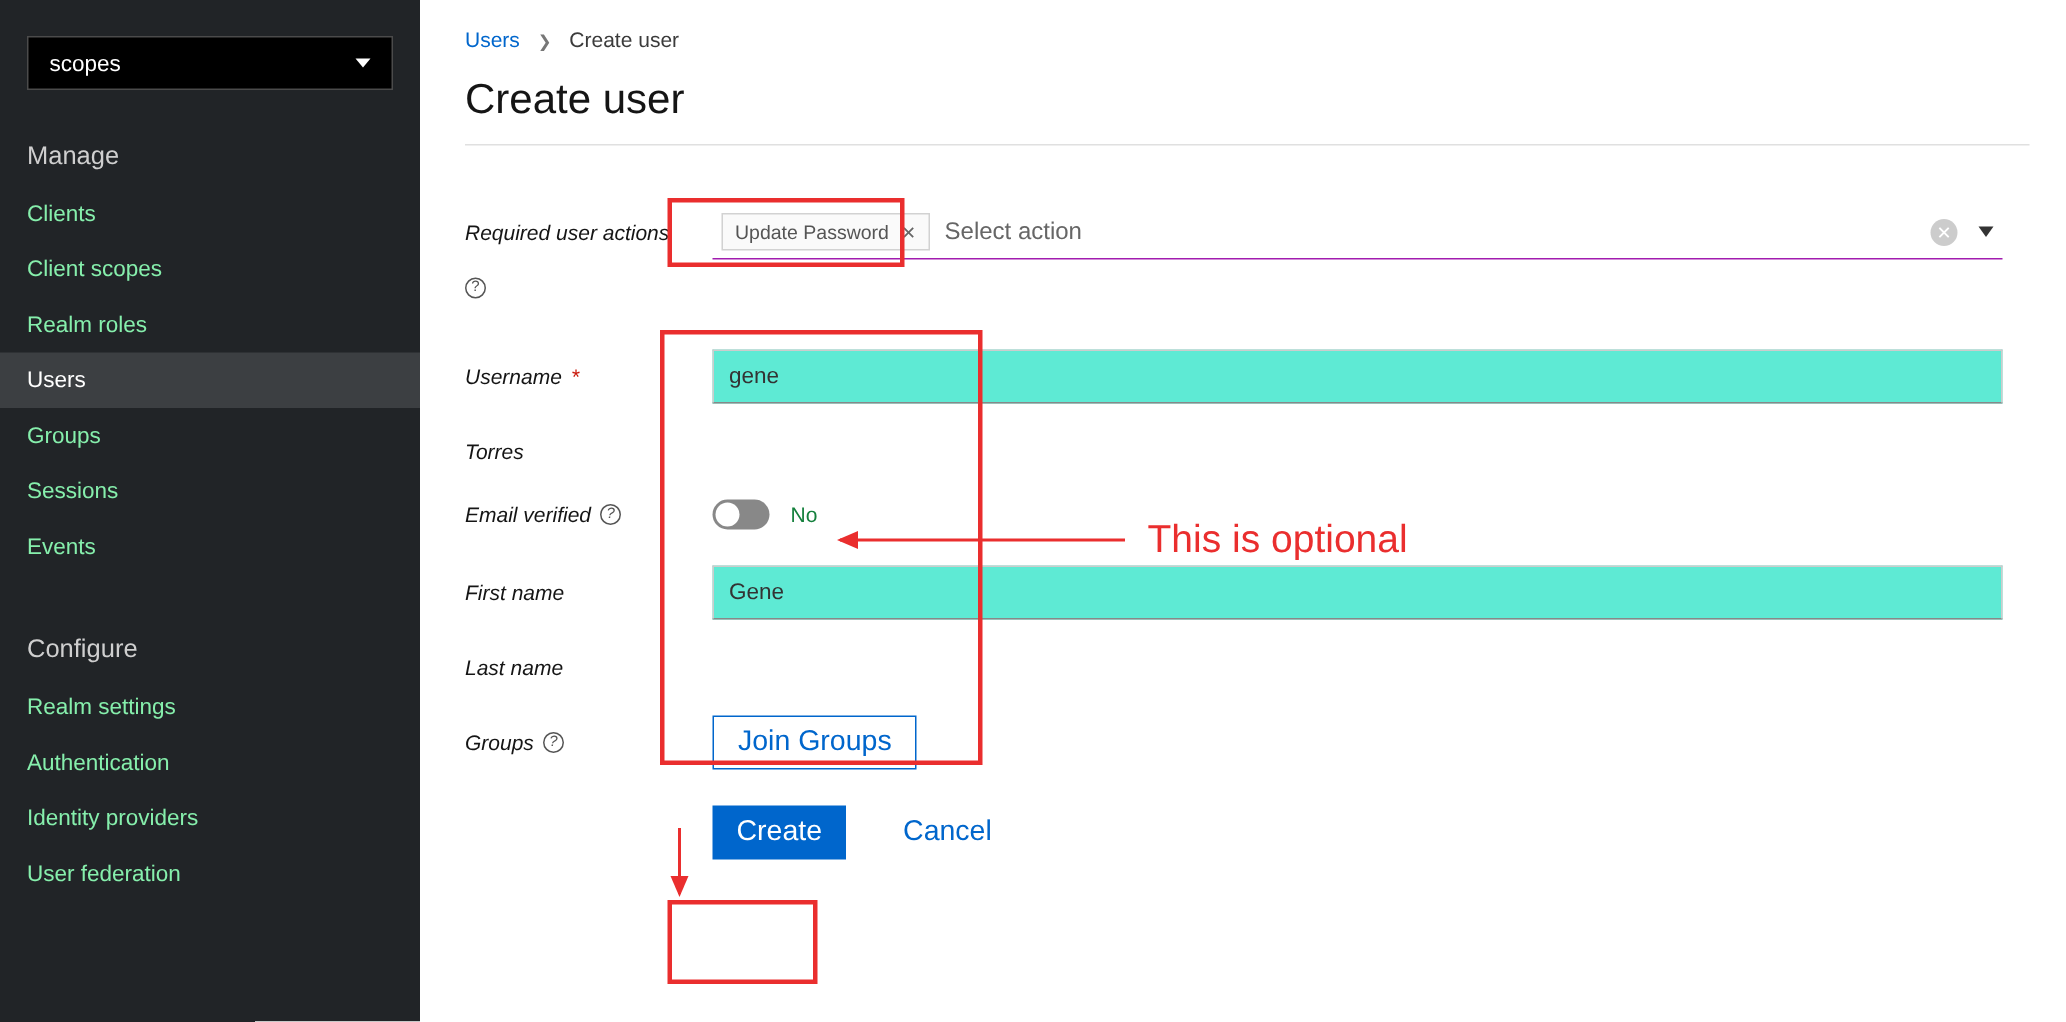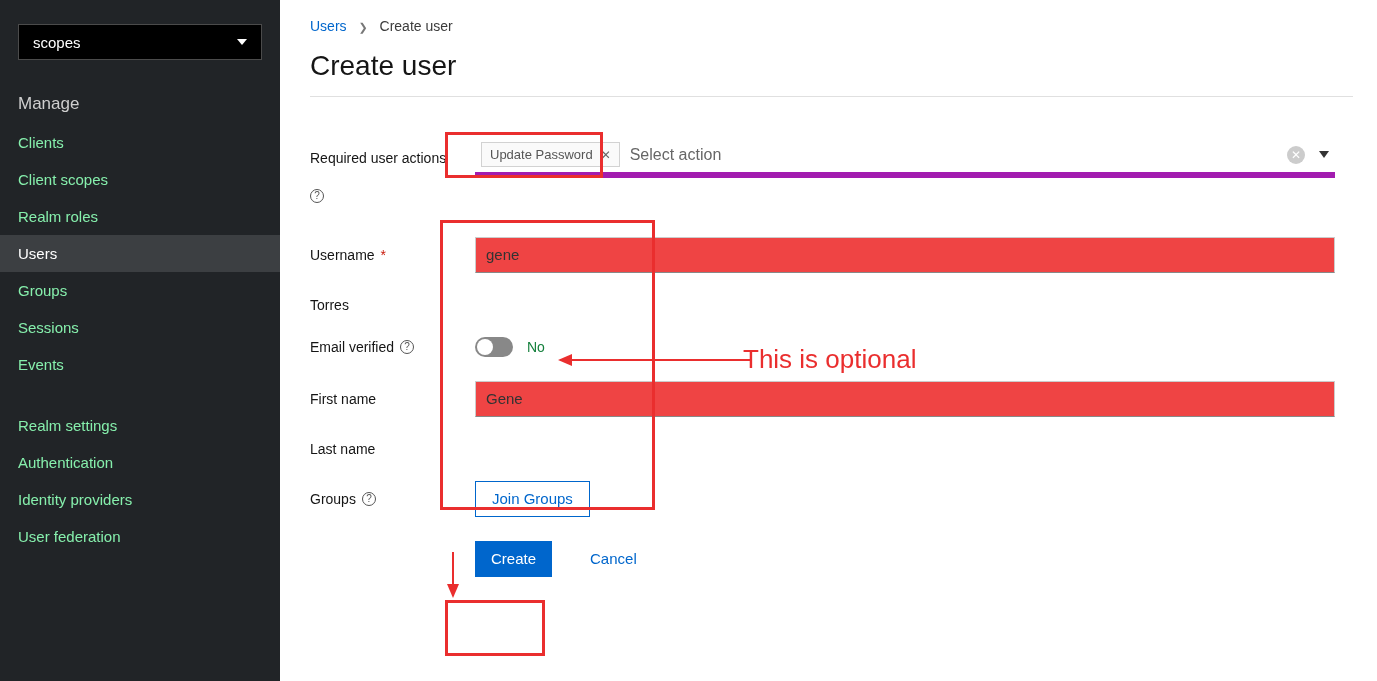--- a/index.html
+++ b/index.html
@@ -24,58 +24,58 @@
 
   
   .main { flex: 1; padding: 18px 24px 30px 30px; overflow: auto; position: relative; }
   .breadcrumb { font-size: 14px; margin-bottom: 16px; color: #3b3b3b; }
   .breadcrumb a { color: #0066cc; text-decoration: none; }
   .chevron { display: inline-block; margin: 0 8px; color: #777; font-size: 11px; }
   h1.page-title { font-size: 28px; font-weight: 500; margin-bottom: 14px; }
   .hr { height: 1px; background: #e0e0e0; margin-bottom: 40px; }
 
   .form-row { display: flex; align-items: center; margin-bottom: 24px; }
-  .form-row .label-col { width: 165px; color: #151515; font-size: 14px; display: flex; align-items: center; gap: 6px; }
+  .form-row .label-col { width: 165px; color: #151515; font-size: 14px; display: flex; align-items: center; gap: 6px; font-style: italic; }
   .form-row .label-col .req { color: #c9190b; }
   .form-row .field-col { flex: 1; max-width: 860px; display: flex; align-items: center; }
 
   .help-icon {
     width: 14px; height: 14px; border-radius: 50%; border: 1px solid #555; font-size: 10px;
     display: inline-flex; align-items: center; justify-content: center; color: #555;
   }
 
   
   .actions-field {
     display: flex; align-items: center; gap: 10px; width: 100%;
-    border-bottom: 6px solid #a21caf; padding: 5px 6px 5px 6px; position: relative;
+    border-bottom: 1px solid #a21caf; padding: 5px 6px 5px 6px; position: relative;
   }
   .chip {
     border: 1px solid #d2d2d2; background: #fafafa; color: #555; padding: 4px 8px; font-size: 13px;
     display: inline-flex; align-items: center; gap: 8px;
   }
   .chip .x { cursor: pointer; font-size: 12px; color: #666; }
   .actions-placeholder { color: #666; font-size: 16px; }
   .actions-right { margin-left: auto; display: flex; align-items: center; gap: 14px; }
   .clear-circle { width: 18px; height: 18px; border-radius: 50%; background: #ccc; color: #fff; font-size: 12px; display: flex; align-items: center; justify-content: center; cursor: pointer; }
   .dd-caret { width: 0; height: 0; border-left: 5px solid transparent; border-right: 5px solid transparent; border-top: 7px solid #333; }
 
   .text-input {
     width: 100%; height: 36px; border: 1px solid #ccc; border-bottom: 1px solid #888;
-    padding: 0 10px; font-size: 15px; color: #333; outline: none; background: #ef4444;
+    padding: 0 10px; font-size: 15px; color: #333; outline: none; background: #5eead4;
   }
 
   .switch {
     width: 38px; height: 20px; border-radius: 20px; background: #888; position: relative; cursor: pointer;
   }
   .switch .knob {
     width: 16px; height: 16px; border-radius: 50%; background: #fff; position: absolute; top: 2px; left: 2px;
   }
   .switch-label { margin-left: 14px; color: #15803d; }
 
-  .btn { display: inline-flex; align-items: center; justify-content: center; height: 36px; padding: 0 16px; font-size: 15px; cursor: pointer; border: none; }
+  .btn { display: inline-flex; align-items: center; justify-content: center; height: 36px; padding: 0 16px; font-size: 19px; cursor: pointer; border: none; }
   .btn-outline-primary { border: 1px solid #0066cc; color: #0066cc; background: #fff; }
   .btn-primary { background: #0066cc; color: #fff; }
   .btn-link { color: #0066cc; background: none; }
 
   .action-bar { display: flex; gap: 22px; padding-left: 165px; margin-top: 20px; align-items: flex-start; }
 
   
   .ann-box { position: absolute; border: 3px solid #ea2e2e; pointer-events: none; }
   .ann-text { position: absolute; color: #ea2e2e; font-size: 26px; font-family: Arial, sans-serif; }
   .ann-arrow-h { position: absolute; height: 2px; background: #ea2e2e; }
@@ -103,20 +103,21 @@
   <div class="nav-section-title">Manage</div>
   <a class="nav-item">Clients</a>
   <a class="nav-item">Client scopes</a>
   <a class="nav-item">Realm roles</a>
   <a class="nav-item active">Users</a>
   <a class="nav-item">Groups</a>
   <a class="nav-item">Sessions</a>
   <a class="nav-item">Events</a>
 
   <div class="nav-spacer"></div>
+  <div class="nav-section-title">Configure</div>
   <a class="nav-item">Realm settings</a>
   <a class="nav-item">Authentication</a>
   <a class="nav-item">Identity providers</a>
   <a class="nav-item">User federation</a>
 </div>
 
 <div class="main">
 
   <div class="breadcrumb">
     <a href="#">Users</a>
@@ -206,17 +207,17 @@
   <div class="action-bar">
     <button class="btn btn-primary">Create</button>
     <button class="btn btn-link">Cancel</button>
   </div>
 
   <div class="ann-box" style="left:165px; top:132px; width:158px; height:46px;"></div>
   <div class="ann-box" style="left:160px; top:220px; width:215px; height:290px;"></div>
   <div class="ann-box" style="left:165px; top:600px; width:100px; height:56px;"></div>
 
   <div class="ann-arrow-h" style="left:280px; top:359px; width:190px;"></div>
-  <div class="ann-text" style="left:463px; top:344px;">This is optional</div>
+  <div class="ann-text" style="left:485px; top:344px;">This is optional</div>
 
   <div class="ann-arrow-v" style="left:172px; top:552px; height:44px;"></div>
 
 </div>
 
 </body></html>

